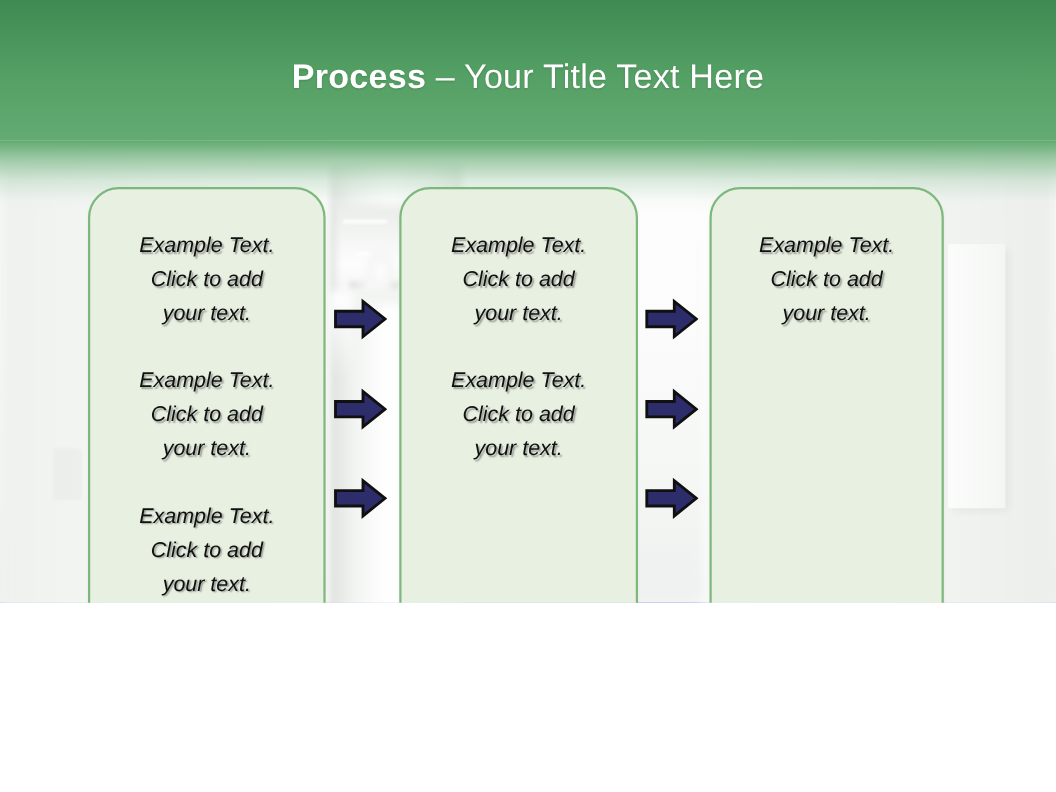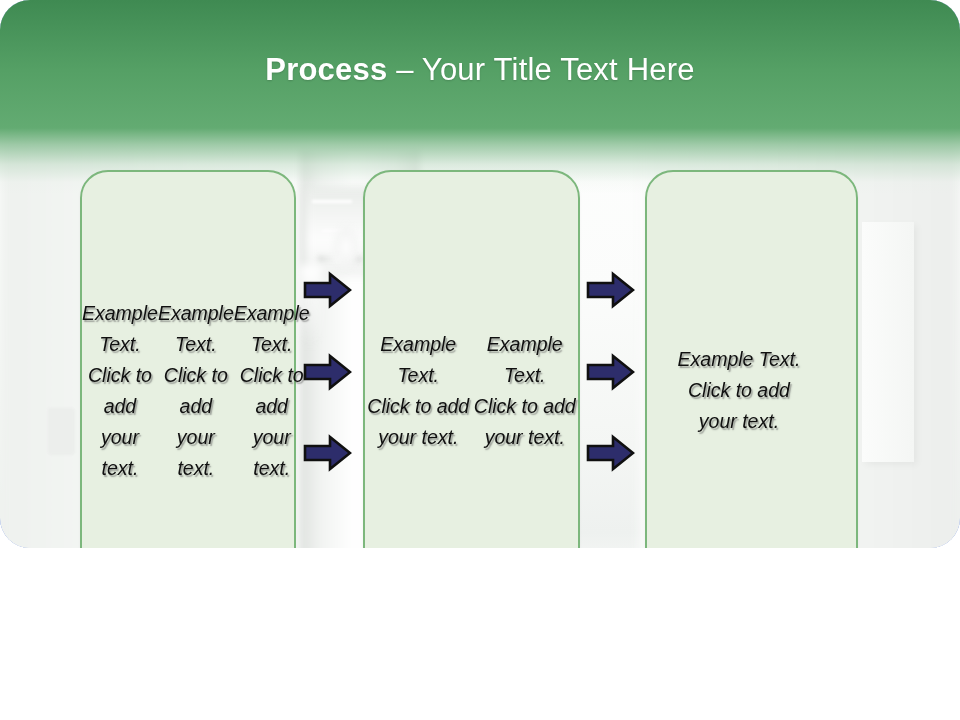--- a/index.html
+++ b/index.html
@@ -8,21 +8,20 @@
     overflow: hidden;
     font-family: "Liberation Sans", sans-serif;
     background: #ffffff;
   }
 
   #slide {
     position: relative;
     width: 960px; height: 548px;
     overflow: hidden;
     background: #1d4ed8;
-    border-radius: 30px;
   }
 
   
   .bg-base {
     position: absolute; left: 0; top: 0; width: 960px; height: 720px;
     background:
       linear-gradient(to bottom,
         #ffffff 0%, #fbfcfb 40%, #f4f6f4 62%, #eef1ef 74%,
         #f7f8f7 80%, #fdfdfd 92%, #ffffff 100%);
   }
@@ -138,21 +137,21 @@
   }
 
   
   .pbox {
     position: absolute; top: 170px; height: 435px;
     border: 2.5px solid #7cb77c;
     border-radius: 28px;
     background: #e7f0e1;
     box-shadow: 0 1px 3px rgba(0,0,0,.05);
     display: flex;
-    flex-direction: row;
+    flex-direction: column;
     align-items: center;
     padding-top: 36px;
   }
   .ptext {
     width: 88%;
     text-align: center;
     font-style: italic;
     font-size: 19.5px;
     line-height: 31px;
     color: #101010;

